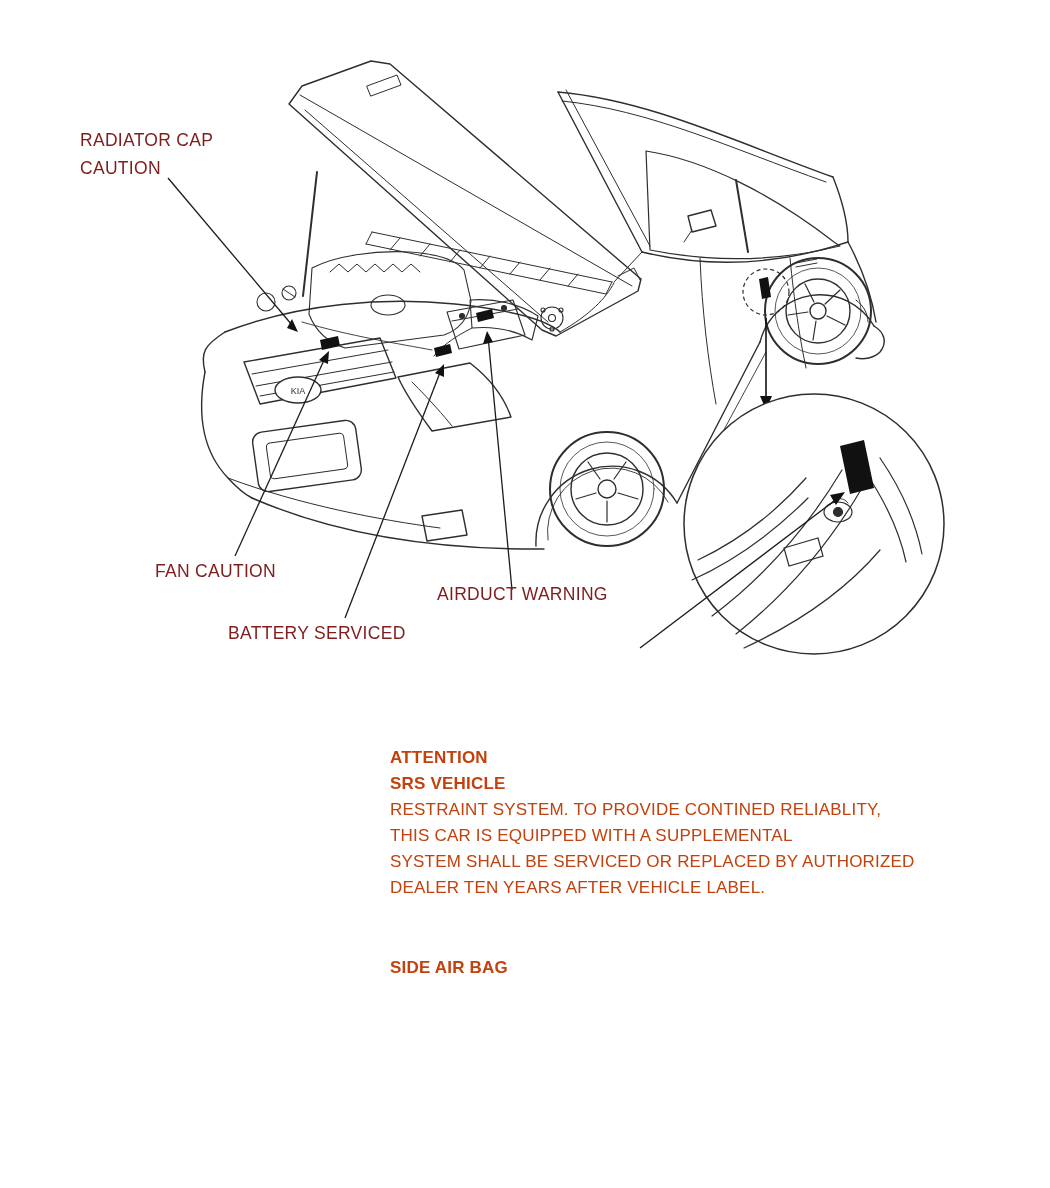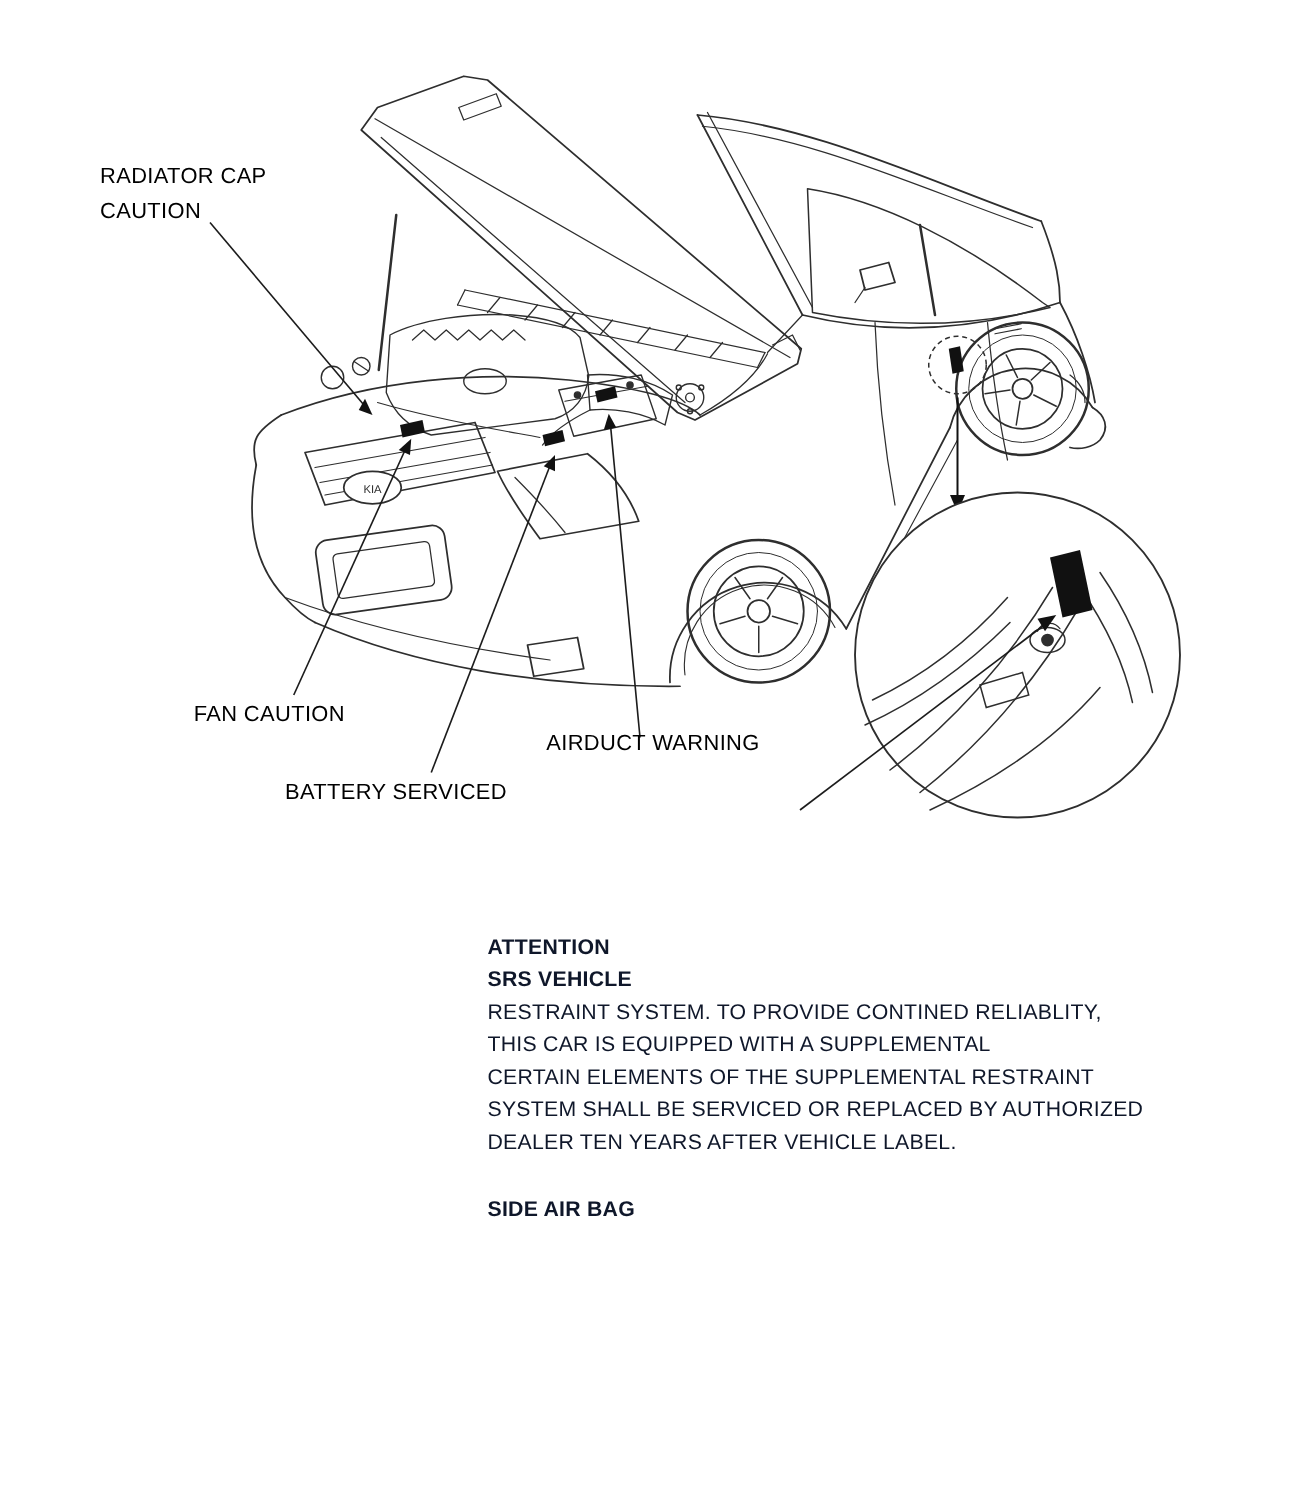--- a/index.html
+++ b/index.html
@@ -6,29 +6,29 @@
   html,body { background:#ffffff; }
   body {
     width:1050px; height:1188px;
     font-family:"Liberation Sans","DejaVu Sans",sans-serif;
     color:#1c1c1c;
   }
   .page { position:relative; width:1050px; height:1188px; background:#fff; overflow:hidden; }
   .diagram-svg { position:absolute; left:0; top:0; }
   .callout {
     position:absolute; font-size:17.5px; line-height:28px;
-    letter-spacing:.3px; color:#000000; white-space:nowrap;
+    letter-spacing:.3px; color:#7f1d1d; white-space:nowrap;
   }
   .callout.wrap { white-space:normal; }
   #callout-radiator   { left:80px;  top:126px; width:175px; }
   #callout-fan        { left:155px; top:557px; }
   #callout-battery    { left:228px; top:619px; }
   #callout-airduct    { left:437px; top:580px; }
   #callout-sideairbag { left:448px; top:650px; }
-  .notice { position:absolute; font-size:17px; line-height:26px; letter-spacing:.2px; color:#0f172a; }
+  .notice { position:absolute; font-size:17px; line-height:26px; letter-spacing:.2px; color:#c2410c; }
   #notice-srs { left:390px; top:745px; width:630px; }
   #notice-sab { left:390px; top:955px; width:650px; }
   .notice .title { font-weight:bold; }
 </style>
 </head>
 <body>
 
 <div class="page">
 
   <svg class="diagram-svg" width="1050" height="700" viewBox="0 0 1050 700" aria-hidden="true">
@@ -207,21 +207,20 @@
   <div class="callout" id="callout-fan">FAN CAUTION</div>
   <div class="callout" id="callout-battery">BATTERY SERVICED</div>
   <div class="callout" id="callout-airduct">AIRDUCT WARNING</div>
 
   <div class="notice" id="notice-srs">
     <div class="title">ATTENTION</div>
     <div class="title">SRS VEHICLE</div>
     <div class="body">
         <div>RESTRAINT SYSTEM. TO PROVIDE CONTINED RELIABLITY,</div>
         <div>THIS CAR IS EQUIPPED WITH A SUPPLEMENTAL</div>
-        <div>CERTAIN ELEMENTS OF THE SUPPLEMENTAL RESTRAINT</div>
         <div>SYSTEM SHALL BE SERVICED OR REPLACED BY AUTHORIZED</div>
         <div>DEALER TEN YEARS AFTER VEHICLE LABEL.</div>
       </div>
   </div>
 
   <div class="notice" id="notice-sab">
     <div class="title">SIDE AIR BAG</div>
   </div>
 
 </div>

